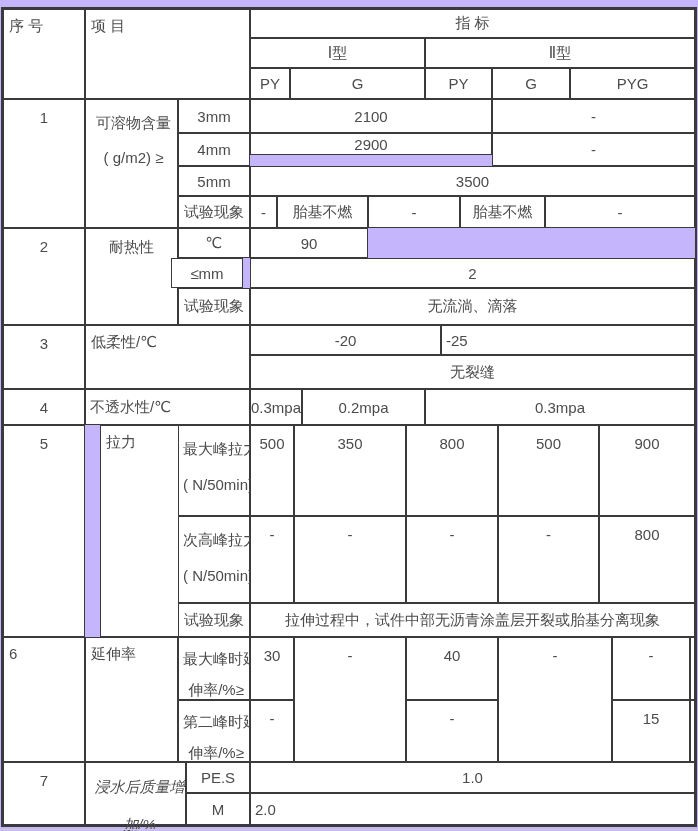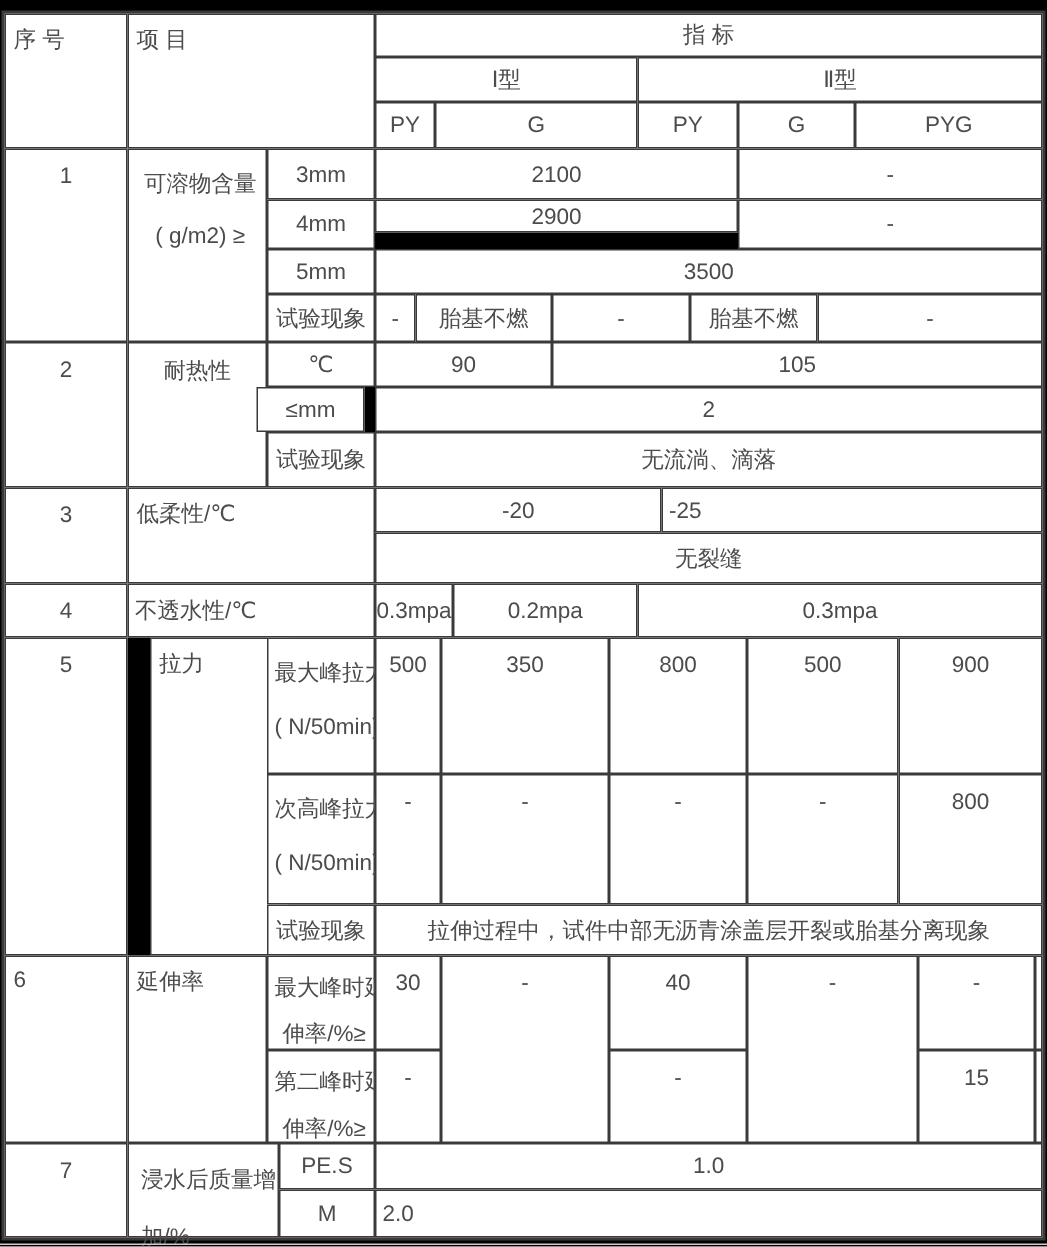--- a/index.html
+++ b/index.html
@@ -1,25 +1,25 @@
 <!DOCTYPE html>
 <html><head>
 <meta charset="utf-8">
 <style>
   html,body{margin:0;padding:0;background:#ffffff;}
-  .page{position:relative;width:698px;height:831px;background:#000000;overflow:hidden;
+  .page{position:relative;width:698px;height:831px;background:#c4b5fd;overflow:hidden;
         font-family:"Liberation Sans","DejaVu Sans",sans-serif;font-size:15px;color:#4c4c4c;}
   .tbl{position:absolute;left:1px;top:7px;width:696px;height:820px;border:2px solid #3a3a3a;box-sizing:border-box;}
   .c{position:absolute;box-sizing:border-box;border:1px solid #3a3a3a;background:#ffffff;
      display:flex;align-items:center;justify-content:center;white-space:nowrap;overflow:visible;}
   .tc{align-items:flex-start;padding-top:9px;}
   .tl{align-items:flex-start;justify-content:flex-start;padding:7px 0 0 5px;}
   .lft{justify-content:flex-start;padding-left:4px;}
   .blk{display:block;text-align:center;padding:5px 0 0 4px;}
-  .blk.ctr{text-align:left;padding-left:8px;}
+  .blk.ctr{text-align:center;padding-left:8px;font-style:italic;}
   .lh35 .ln{line-height:35px;}
   .lh36 .ln{line-height:36px;}
   .lh31 .ln{line-height:31px;}
   .lh38 .ln{line-height:38px;}
   .shadow-line{position:absolute;left:0;top:829px;width:698px;height:1px;background:#cccccc;}
 </style>
 </head>
 <body>
 
 <div class="page">
@@ -55,21 +55,20 @@
     <div class="c" style="left:365px;top:187px;width:92px;height:32px">-</div>
     <div class="c" style="left:457px;top:187px;width:85px;height:32px">胎基不燃</div>
     <div class="c" style="left:542px;top:187px;width:150px;height:32px">-</div>
 
     <div class="c tc" style="left:0;top:219px;width:82px;height:97px">2</div>
     <div class="c tc" style="left:82px;top:219px;width:93px;height:97px">耐热性</div>
     <div class="c" style="left:175px;top:219px;width:72px;height:30px">℃</div>
     <div class="c" style="left:168px;top:249px;width:72px;height:30px">≤mm</div>
     <div class="c" style="left:175px;top:279px;width:72px;height:37px">试验现象</div>
     <div class="c" style="left:247px;top:219px;width:118px;height:30px">90</div>
-    <div class="c" style="left:365px;top:219px;width:327px;height:30px">105</div>
     <div class="c" style="left:247px;top:249px;width:445px;height:30px">2</div>
     <div class="c" style="left:247px;top:279px;width:445px;height:37px">无流淌、滴落</div>
 
     <div class="c tc" style="left:0;top:316px;width:82px;height:64px">3</div>
     <div class="c tl" style="left:82px;top:316px;width:165px;height:64px">低柔性/℃</div>
     <div class="c" style="left:247px;top:316px;width:191px;height:30px">-20</div>
     <div class="c lft" style="left:438px;top:316px;width:254px;height:30px">-25</div>
     <div class="c" style="left:247px;top:346px;width:445px;height:34px">无裂缝</div>
 
     <div class="c" style="left:0;top:380px;width:82px;height:36px">4</div>

